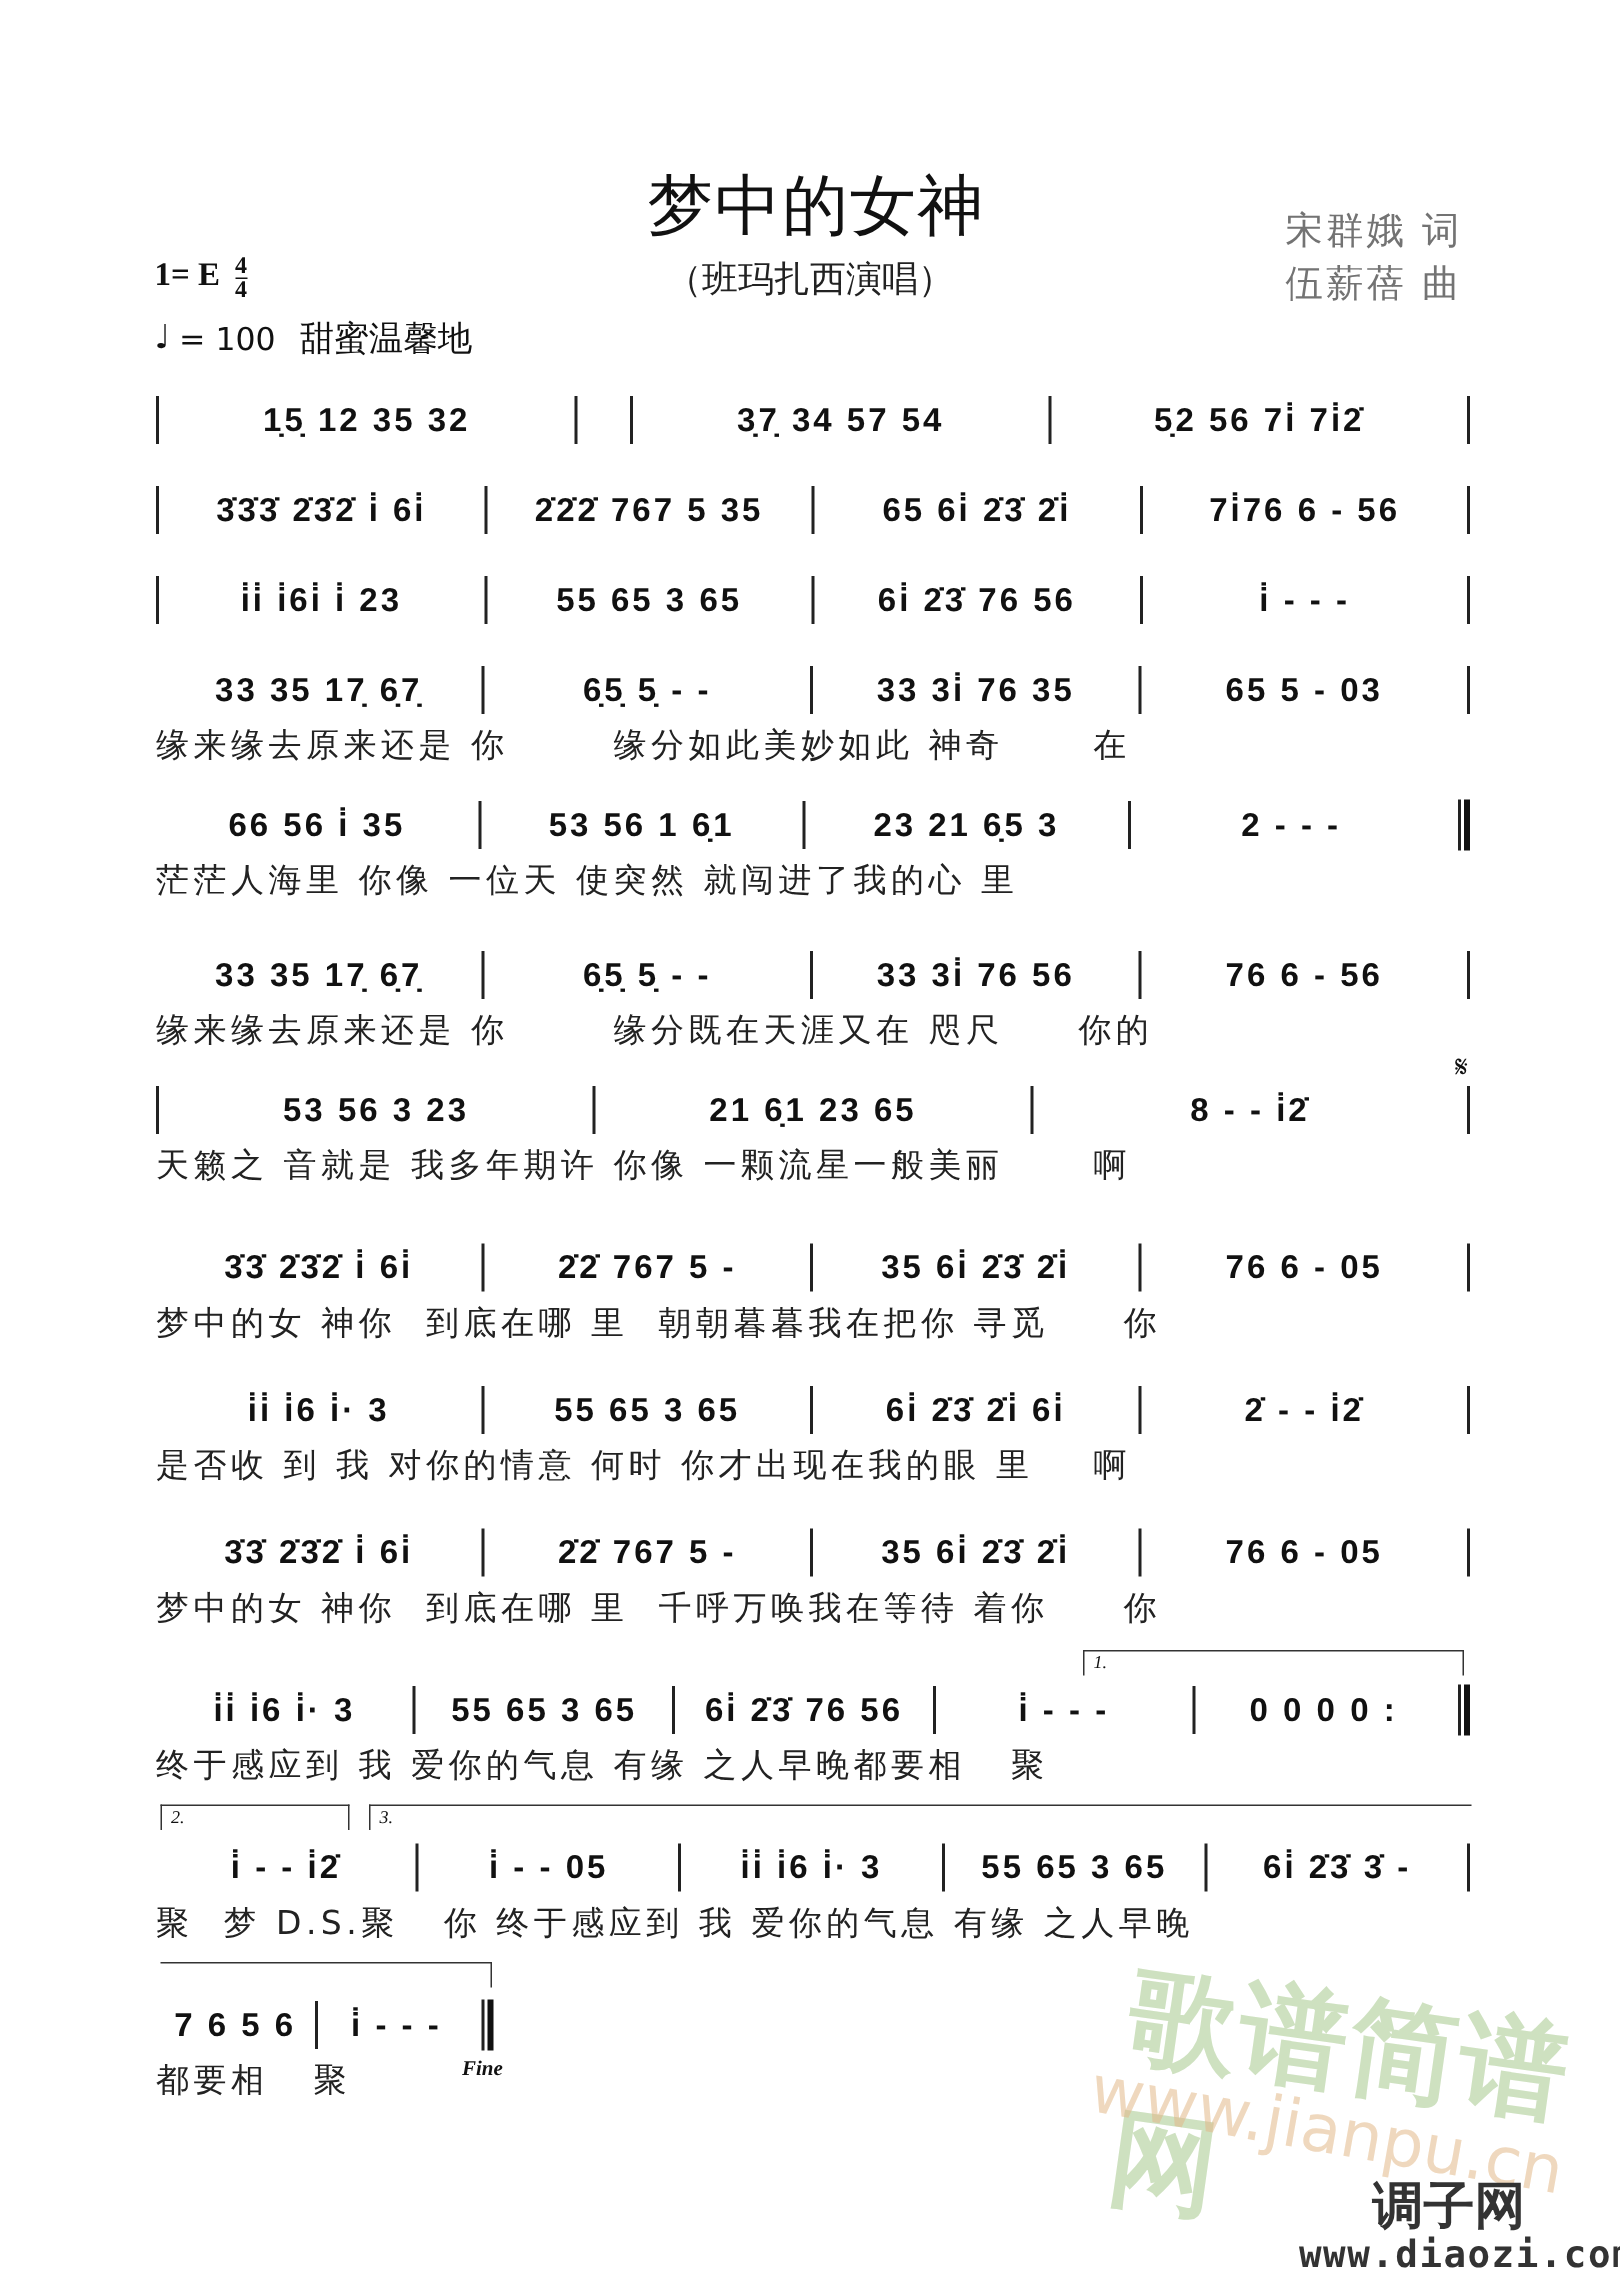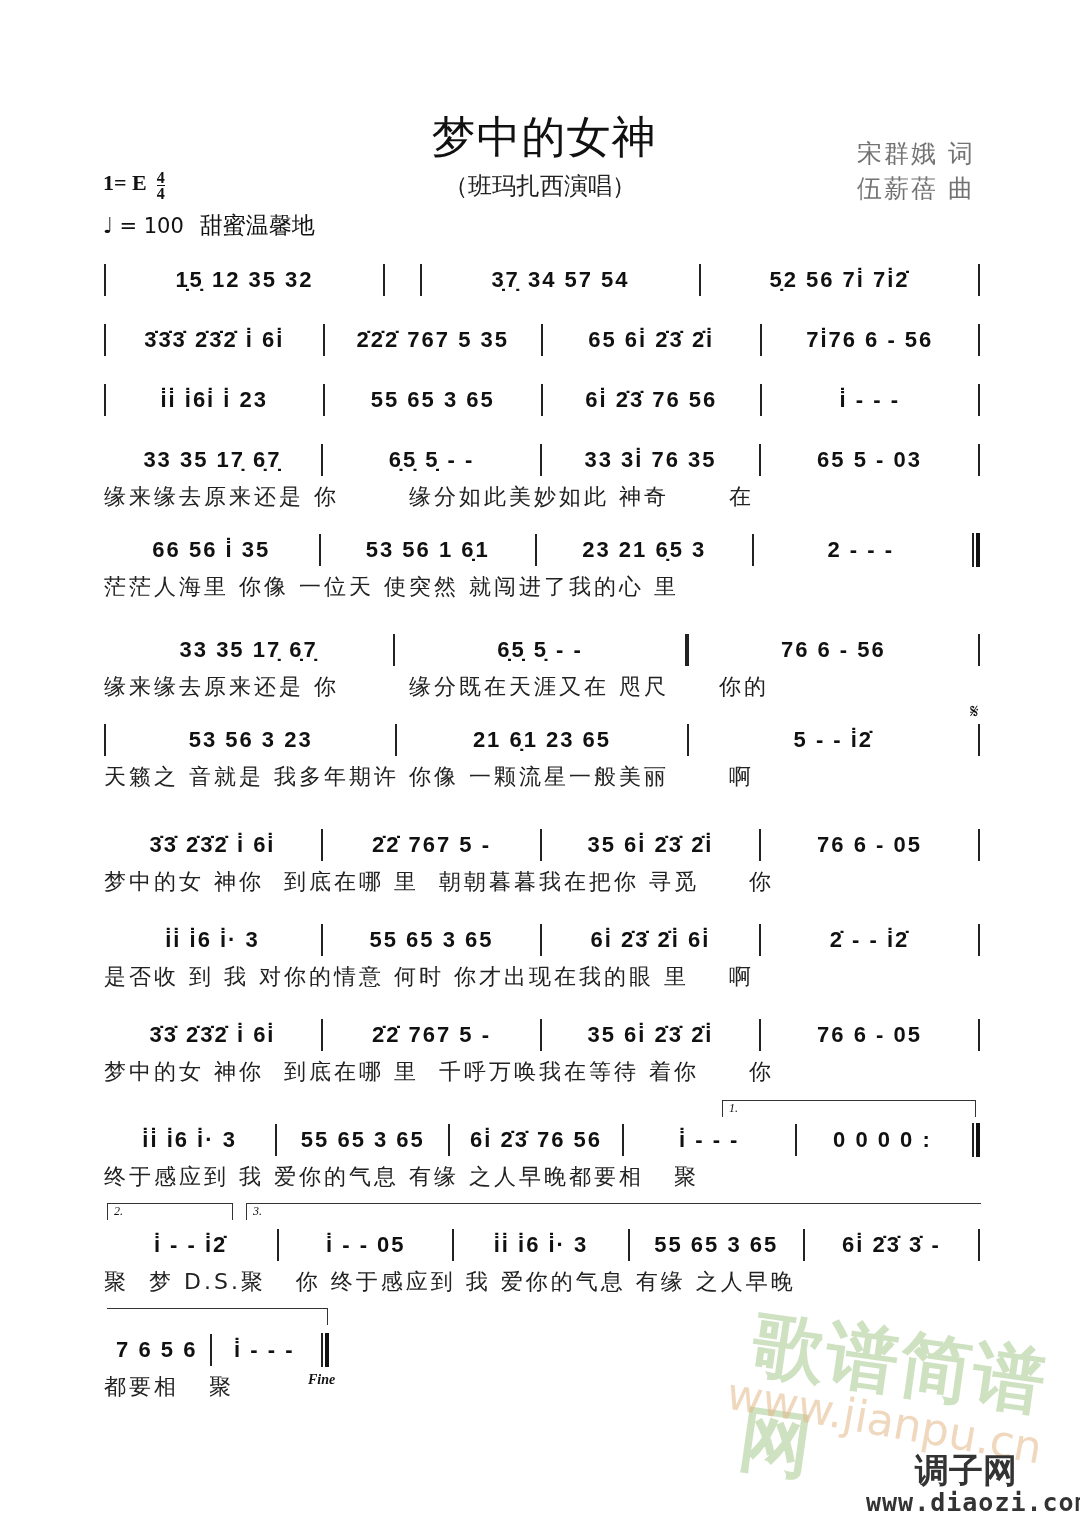--- a/index.html
+++ b/index.html
@@ -117,32 +117,33 @@
       <div class="bar"></div>
       <div class="measure">2 - - -</div>
       <div class="dbar"></div>
     </div>
     <div class="lyric" style="top: 572px;">茫茫人海里 你像 一位天 使突然 就闯进了我的心 里</div>
     <div class="row" style="top: 630px;">
       <div class="measure">33 35 17̣ 6̣7̣</div>
       <div class="bar"></div>
       <div class="measure">6̣5̣ 5̣ - -</div>
       <div class="bar"></div>
+      <div class="measure">33 3i̇ 76 56</div>
       <div class="bar"></div>
       <div class="measure">76 6 - 56</div>
       <div class="bar"></div>
     </div>
     <div class="lyric" style="top: 672px;">缘来缘去原来还是 你       缘分既在天涯又在 咫尺     你的</div>
     <div class="row" style="top: 720px;">
       <div class="bar"></div>
       <div class="measure">53 56 3 23</div>
       <div class="bar"></div>
       <div class="measure">21 6̣1 23 65</div>
       <div class="bar"></div>
-      <div class="measure">5 - - i̇2̇</div>
+      <div class="measure">8 - - i̇2̇</div>
       <div class="bar"></div>
     </div>
     <div class="lyric" style="top: 762px;">天籁之 音就是 我多年期许 你像 一颗流星一般美丽      啊</div>
     <div class="row" style="top: 825px;">
       <div class="measure">3̇3̇ 2̇3̇2̇ i̇ 6i̇</div>
       <div class="bar"></div>
       <div class="measure">2̇2̇ 767 5 -</div>
       <div class="bar"></div>
       <div class="measure">35 6i̇ 2̇3̇ 2̇i̇</div>
       <div class="bar"></div>

